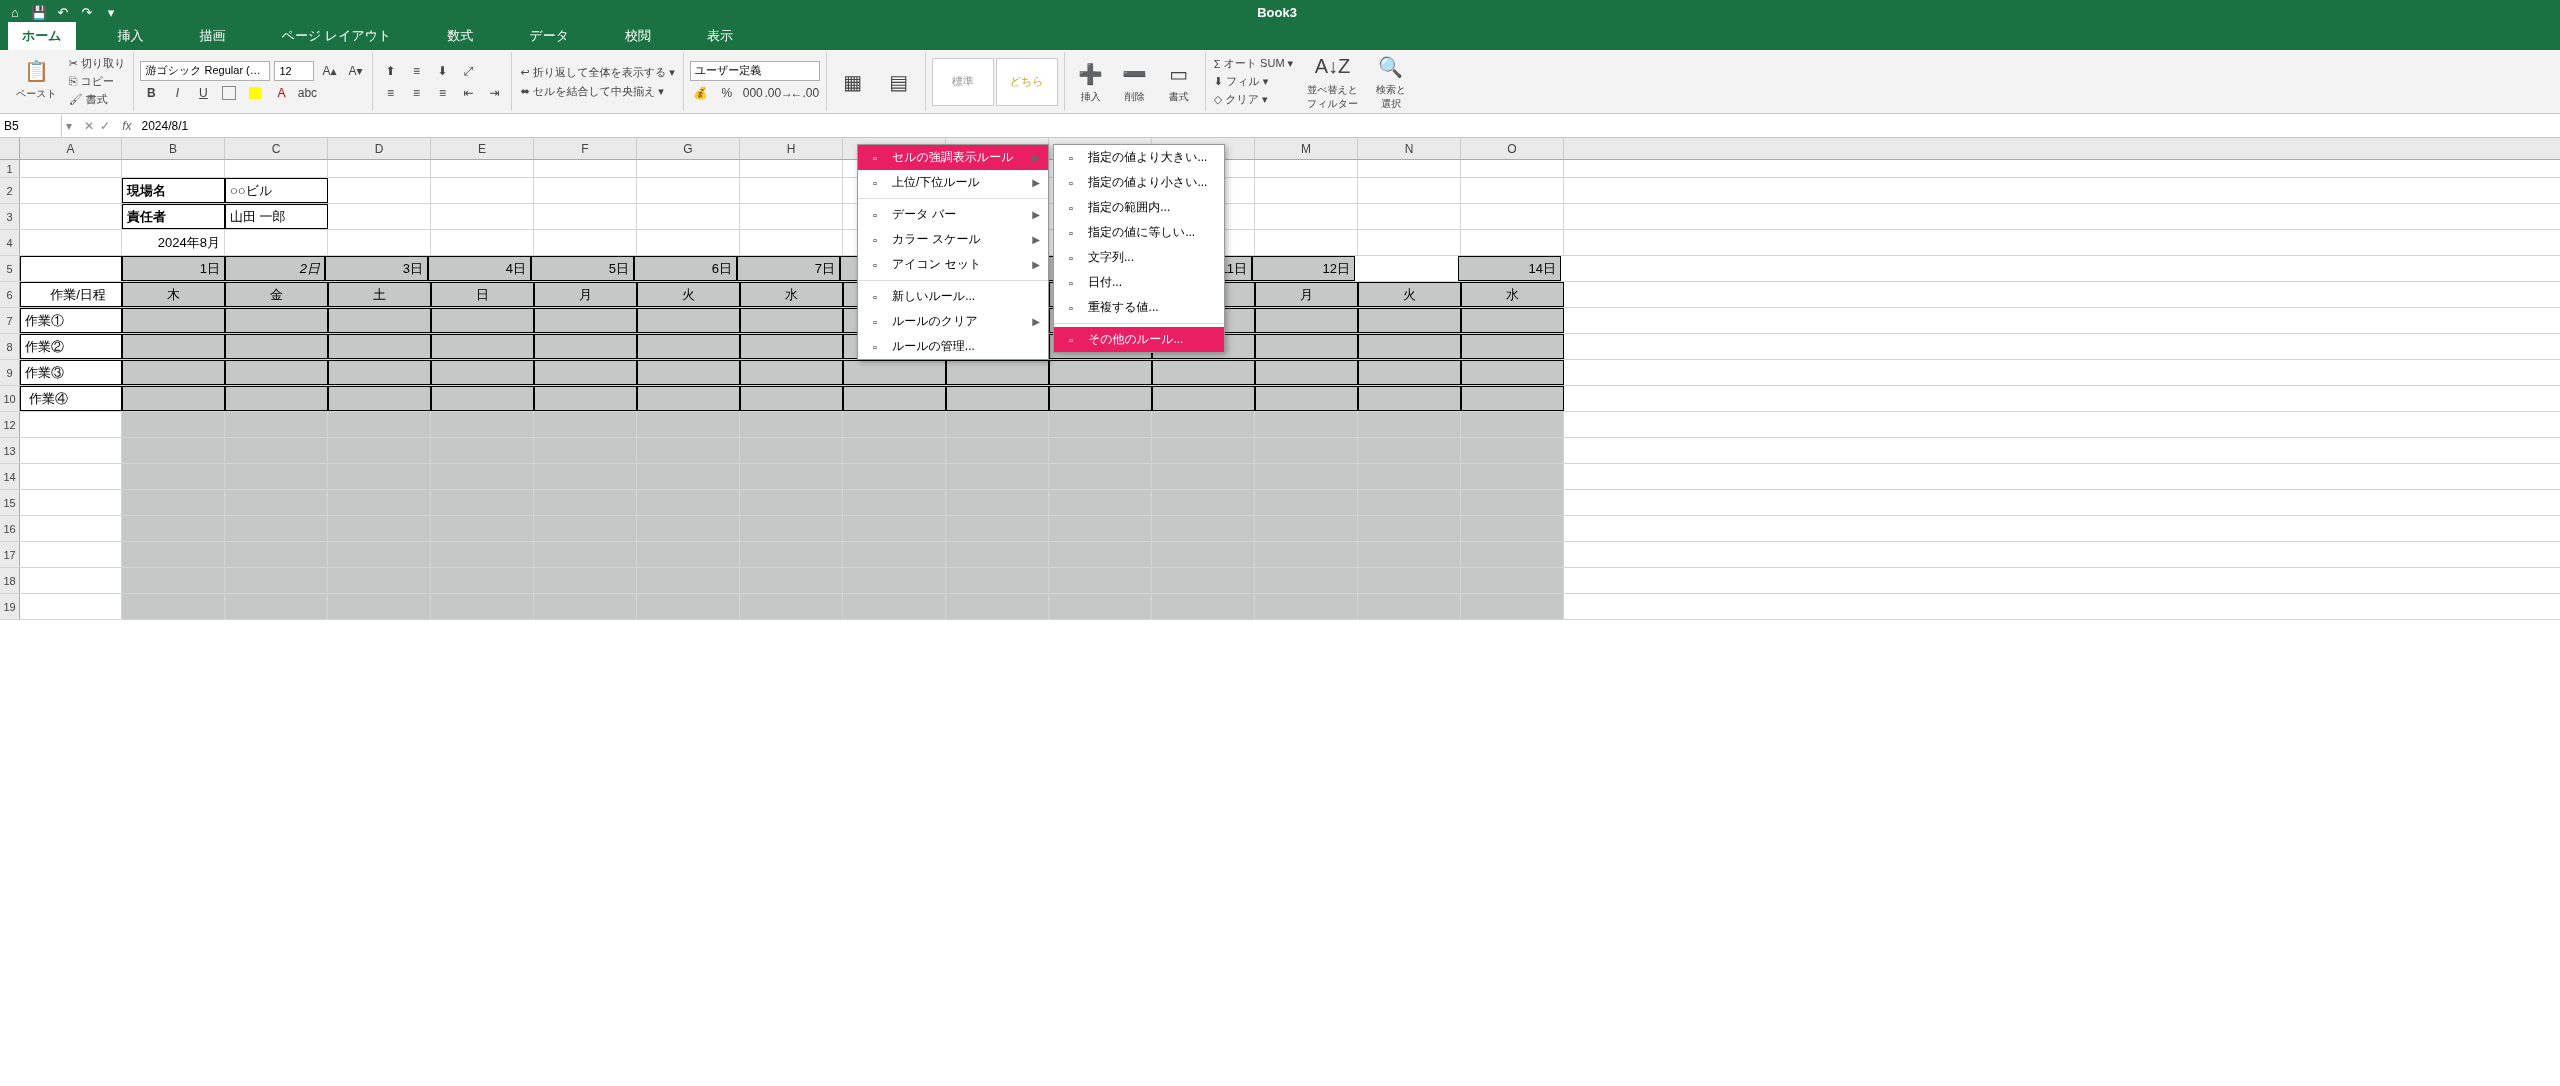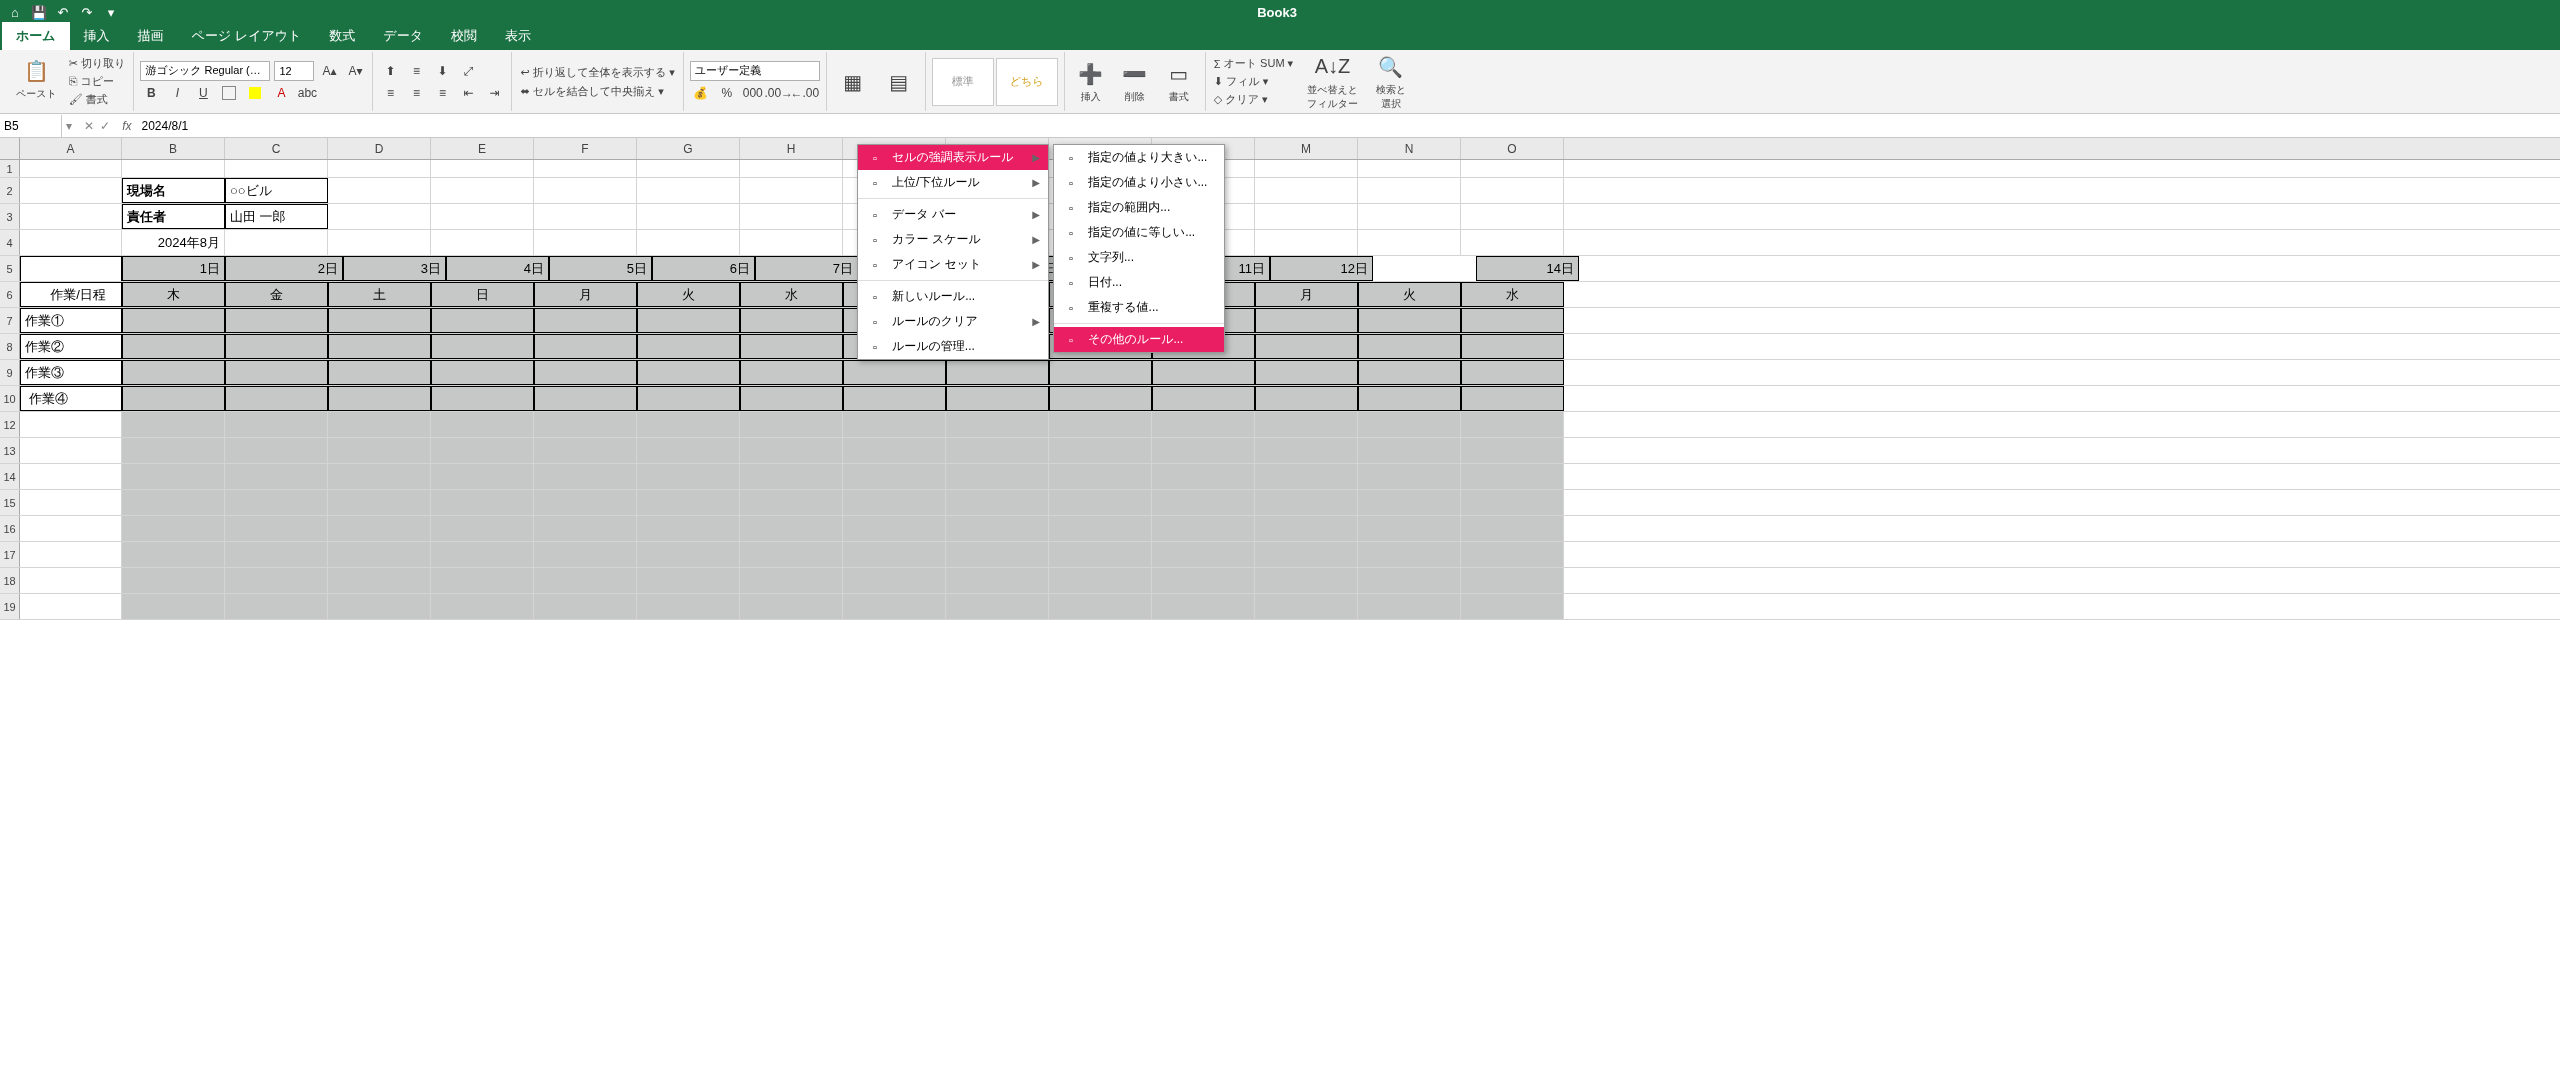--- a/index.html
+++ b/index.html
@@ -5,21 +5,21 @@
 * { margin: 0; padding: 0; box-sizing: border-box; font-family: "Meiryo", "Hiragino Sans", sans-serif; }
 body { background: #fff; font-size: 12px; overflow: hidden; }
 
 
 .titlebar { background: #1a7243; height: 24px; display: flex; align-items: center; padding: 0 6px; color: #fff; }
 .titlebar .tb-icons { display: flex; gap: 6px; align-items: center; }
 .titlebar .tb-icon { width: 18px; height: 18px; display: flex; align-items: center; justify-content: center; font-size: 13px; cursor: pointer; }
 .titlebar .doc-title { flex: 1; text-align: center; font-size: 13px; font-weight: bold; }
 
 
-.ribbon-tabs { background: #1a7243; height: 26px; display: flex; align-items: flex-end; padding-left: 2px; }
+.ribbon-tabs { background: #1a7243; height: 26px; display: flex; align-items: flex-end; padding-left: 8px; gap: 28px; }
 .ribbon-tab { padding: 5px 14px; color: #fff; font-size: 13px; cursor: pointer; }
 .ribbon-tab.active { background: #fff; color: #1a7243; font-weight: bold; }
 
 
 .ribbon { background: #f3f3f3; border-bottom: 1px solid #c8c8c8; height: 64px; display: flex; align-items: stretch; padding: 2px 4px; position: relative; }
 .ribbon-group { display: flex; flex-direction: column; justify-content: center; padding: 0 6px; border-right: 1px solid #d0d0d0; gap: 2px; }
 .ribbon-btn-big { display: flex; flex-direction: column; align-items: center; gap: 2px; padding: 2px 6px; cursor: pointer; font-size: 10px; color: #444; }
 .ribbon-btn-big .icon-box { width: 28px; height: 28px; display: flex; align-items: center; justify-content: center; font-size: 20px; }
 .ribbon-row { display: flex; align-items: center; gap: 4px; height: 20px; }
 .ribbon-small-btn { display: flex; align-items: center; gap: 3px; font-size: 11px; color: #444; cursor: pointer; padding: 1px 2px; }
@@ -416,21 +416,21 @@
         <div class="cell " style="width: 103px;"></div>
         <div class="cell " style="width: 103px;"></div>
         <div class="cell " style="width: 103px;"></div>
         <div class="cell " style="width: 103px;"></div>
         <div class="cell " style="width: 103px;"></div>
       </div>
       <div class="row">
         <div class="row-h">5</div>
         <div class="cell bord ctr" style="width: 102px; border-bottom: none;"></div>
         <div class="cell sel bord rt" style="width: 103px;">1日</div>
-        <div class="cell sel bord rt" style="width: 118px;">2日</div>
+        <div class="cell sel bord rt" style="width: 100px; font-style: italic;">2日</div>
         <div class="cell sel bord rt" style="width: 103px;">3日</div>
         <div class="cell sel bord rt" style="width: 103px;">4日</div>
         <div class="cell sel bord rt" style="width: 103px;">5日</div>
         <div class="cell sel bord rt" style="width: 103px;">6日</div>
         <div class="cell sel bord rt" style="width: 103px;">7日</div>
         <div class="cell sel bord rt" style="width: 103px;">8日</div>
         <div class="cell sel bord rt" style="width: 103px;">9日</div>
         <div class="cell sel bord rt" style="width: 103px;">10日</div>
         <div class="cell sel bord rt" style="width: 103px;">11日</div>
         <div class="cell sel bord rt" style="width: 103px;">12日</div>

